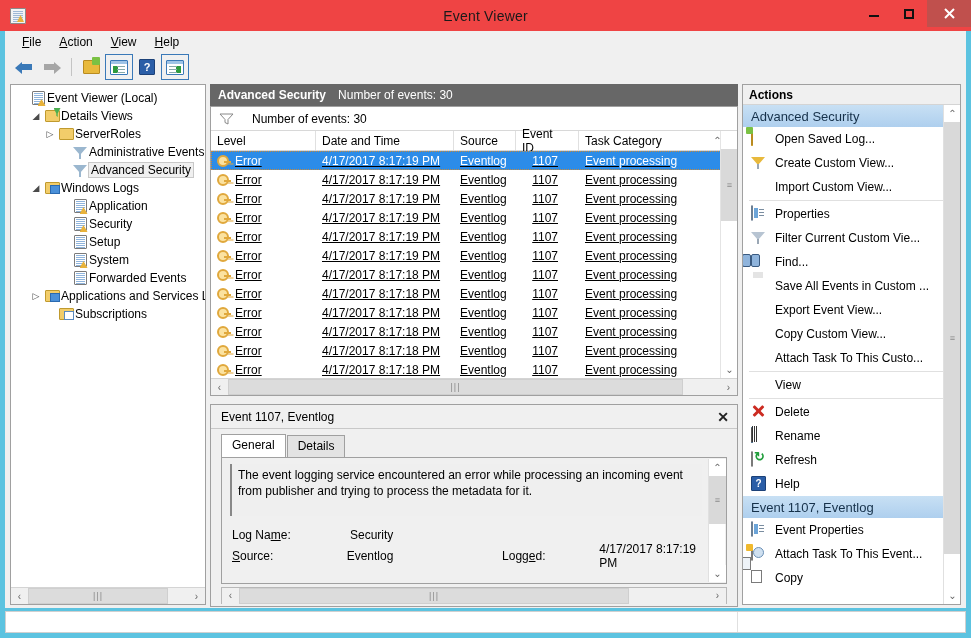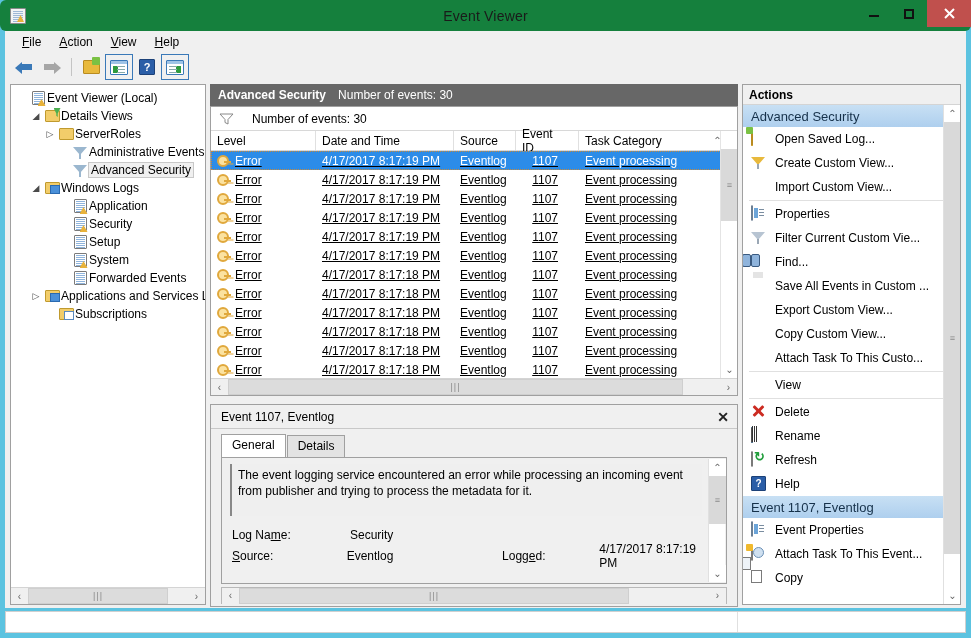--- a/index.html
+++ b/index.html
@@ -13,22 +13,22 @@
   }
   #app {
     position: relative;
     width: 971px; height: 638px;
     background: #5cc3e0;
   }
 
   
   .titlebar {
     position: absolute; left: 0; top: 0; width: 971px; height: 31px;
-    background: #15803d;
-    display: flex; align-items: center; border-radius: 6px;
+    background: #ef4444;
+    display: flex; align-items: center;
   }
   .title-icon {
     width: 16px; height: 16px; margin-left: 10px; margin-top: 1px;
     background: #f3f3f3; border: 1px solid #8a8a8a; position: relative;
     border-radius: 1px;
   }
   .title-icon::before {
     content: ""; position: absolute; left: 2px; top: 2px; width: 10px; height: 11px;
     background: repeating-linear-gradient(to bottom,#9fb7d4 0 1px, #eef2f7 1px 2px);
   }
@@ -661,21 +661,21 @@
       <div class="act-item">
         <span class="ai-ico"><span class="a-find"></span></span>
         <span class="ai-label">Find...</span>
       </div>
       <div class="act-item">
         <span class="ai-ico"><span class="a-save"></span></span>
         <span class="ai-label">Save All Events in Custom ...</span>
       </div>
       <div class="act-item">
         <span class="ai-ico blank"></span>
-        <span class="ai-label">Export Custom View...</span>
+        <span class="ai-label">Export Event View...</span>
       </div>
       <div class="act-item">
         <span class="ai-ico blank"></span>
         <span class="ai-label">Copy Custom View...</span>
       </div>
       <div class="act-item">
         <span class="ai-ico blank"></span>
         <span class="ai-label">Attach Task To This Custo...</span>
       </div>
       <div class="act-sep"></div>

